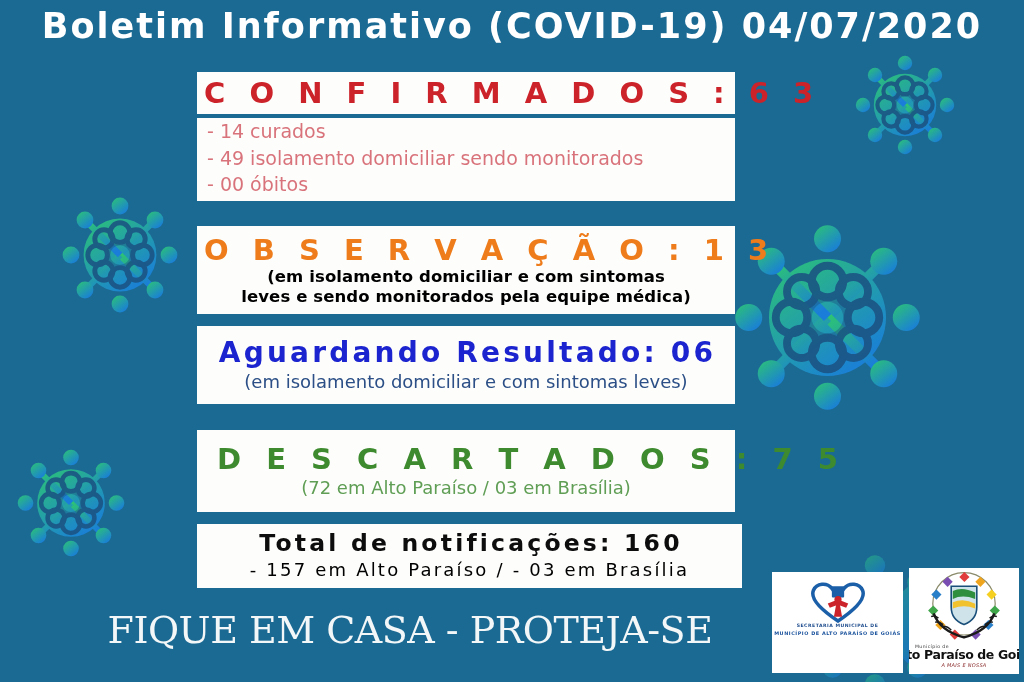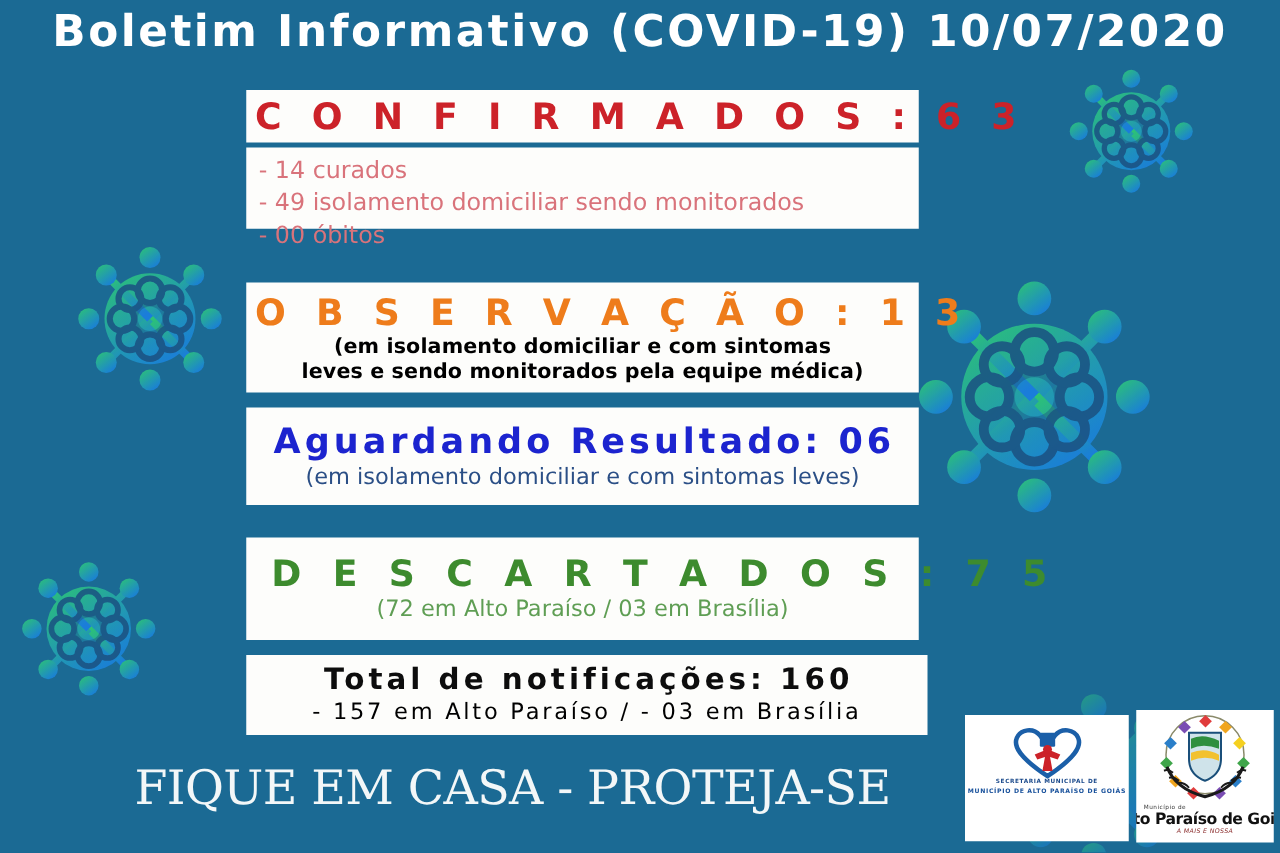--- a/index.html
+++ b/index.html
@@ -65,21 +65,21 @@
   
   #card-confirmados { top: 72px; height: 42px; }
   #card-confirmados .head {
     color: #cc2229;
     font-size: 29px;
     letter-spacing: 7px;
     padding-left: 7px;
   }
 
   
-  #card-detalhes { top: 118px; height: 65px; padding: 5px 0 4px 10px; justify-content: space-between;}
+  #card-detalhes { top: 118px; height: 83px; padding: 5px 0 4px 10px; justify-content: flex-end;}
   #card-detalhes .line {
     color: #d9737b;
     font-size: 19px;
     text-align: left;
     line-height: 1.38;
     white-space: nowrap;
   }
 
   
   #card-observacao { top: 226px; height: 88px; padding-top: 2px;}
@@ -385,21 +385,21 @@
         <circle cx="150" cy="50" r="12"></circle>
       <circle cx="170" cy="100" r="12"></circle>
         <circle cx="150" cy="150" r="12"></circle>
       <circle cx="100" cy="170" r="12"></circle>
         <circle cx="50" cy="150" r="12"></circle>
       <circle cx="30" cy="100" r="12"></circle>
         <circle cx="50" cy="50" r="12"></circle>
     </g>
   </svg>
 
-  <div class="title">Boletim Informativo (COVID-19) 10/07/2020</div>
+  <div class="title">Boletim Informativo (COVID-19) 04/07/2020</div>
 
   <div class="card" id="card-confirmados">
     <div class="head">C O N F I R M A D O S :   6 3</div>
   </div>
 
   <div class="card" id="card-detalhes">
     <div class="line">- 14 curados</div>
     <div class="line">- 49 isolamento domiciliar sendo monitorados</div>
     <div class="line">- 00 óbitos</div>
   </div>

